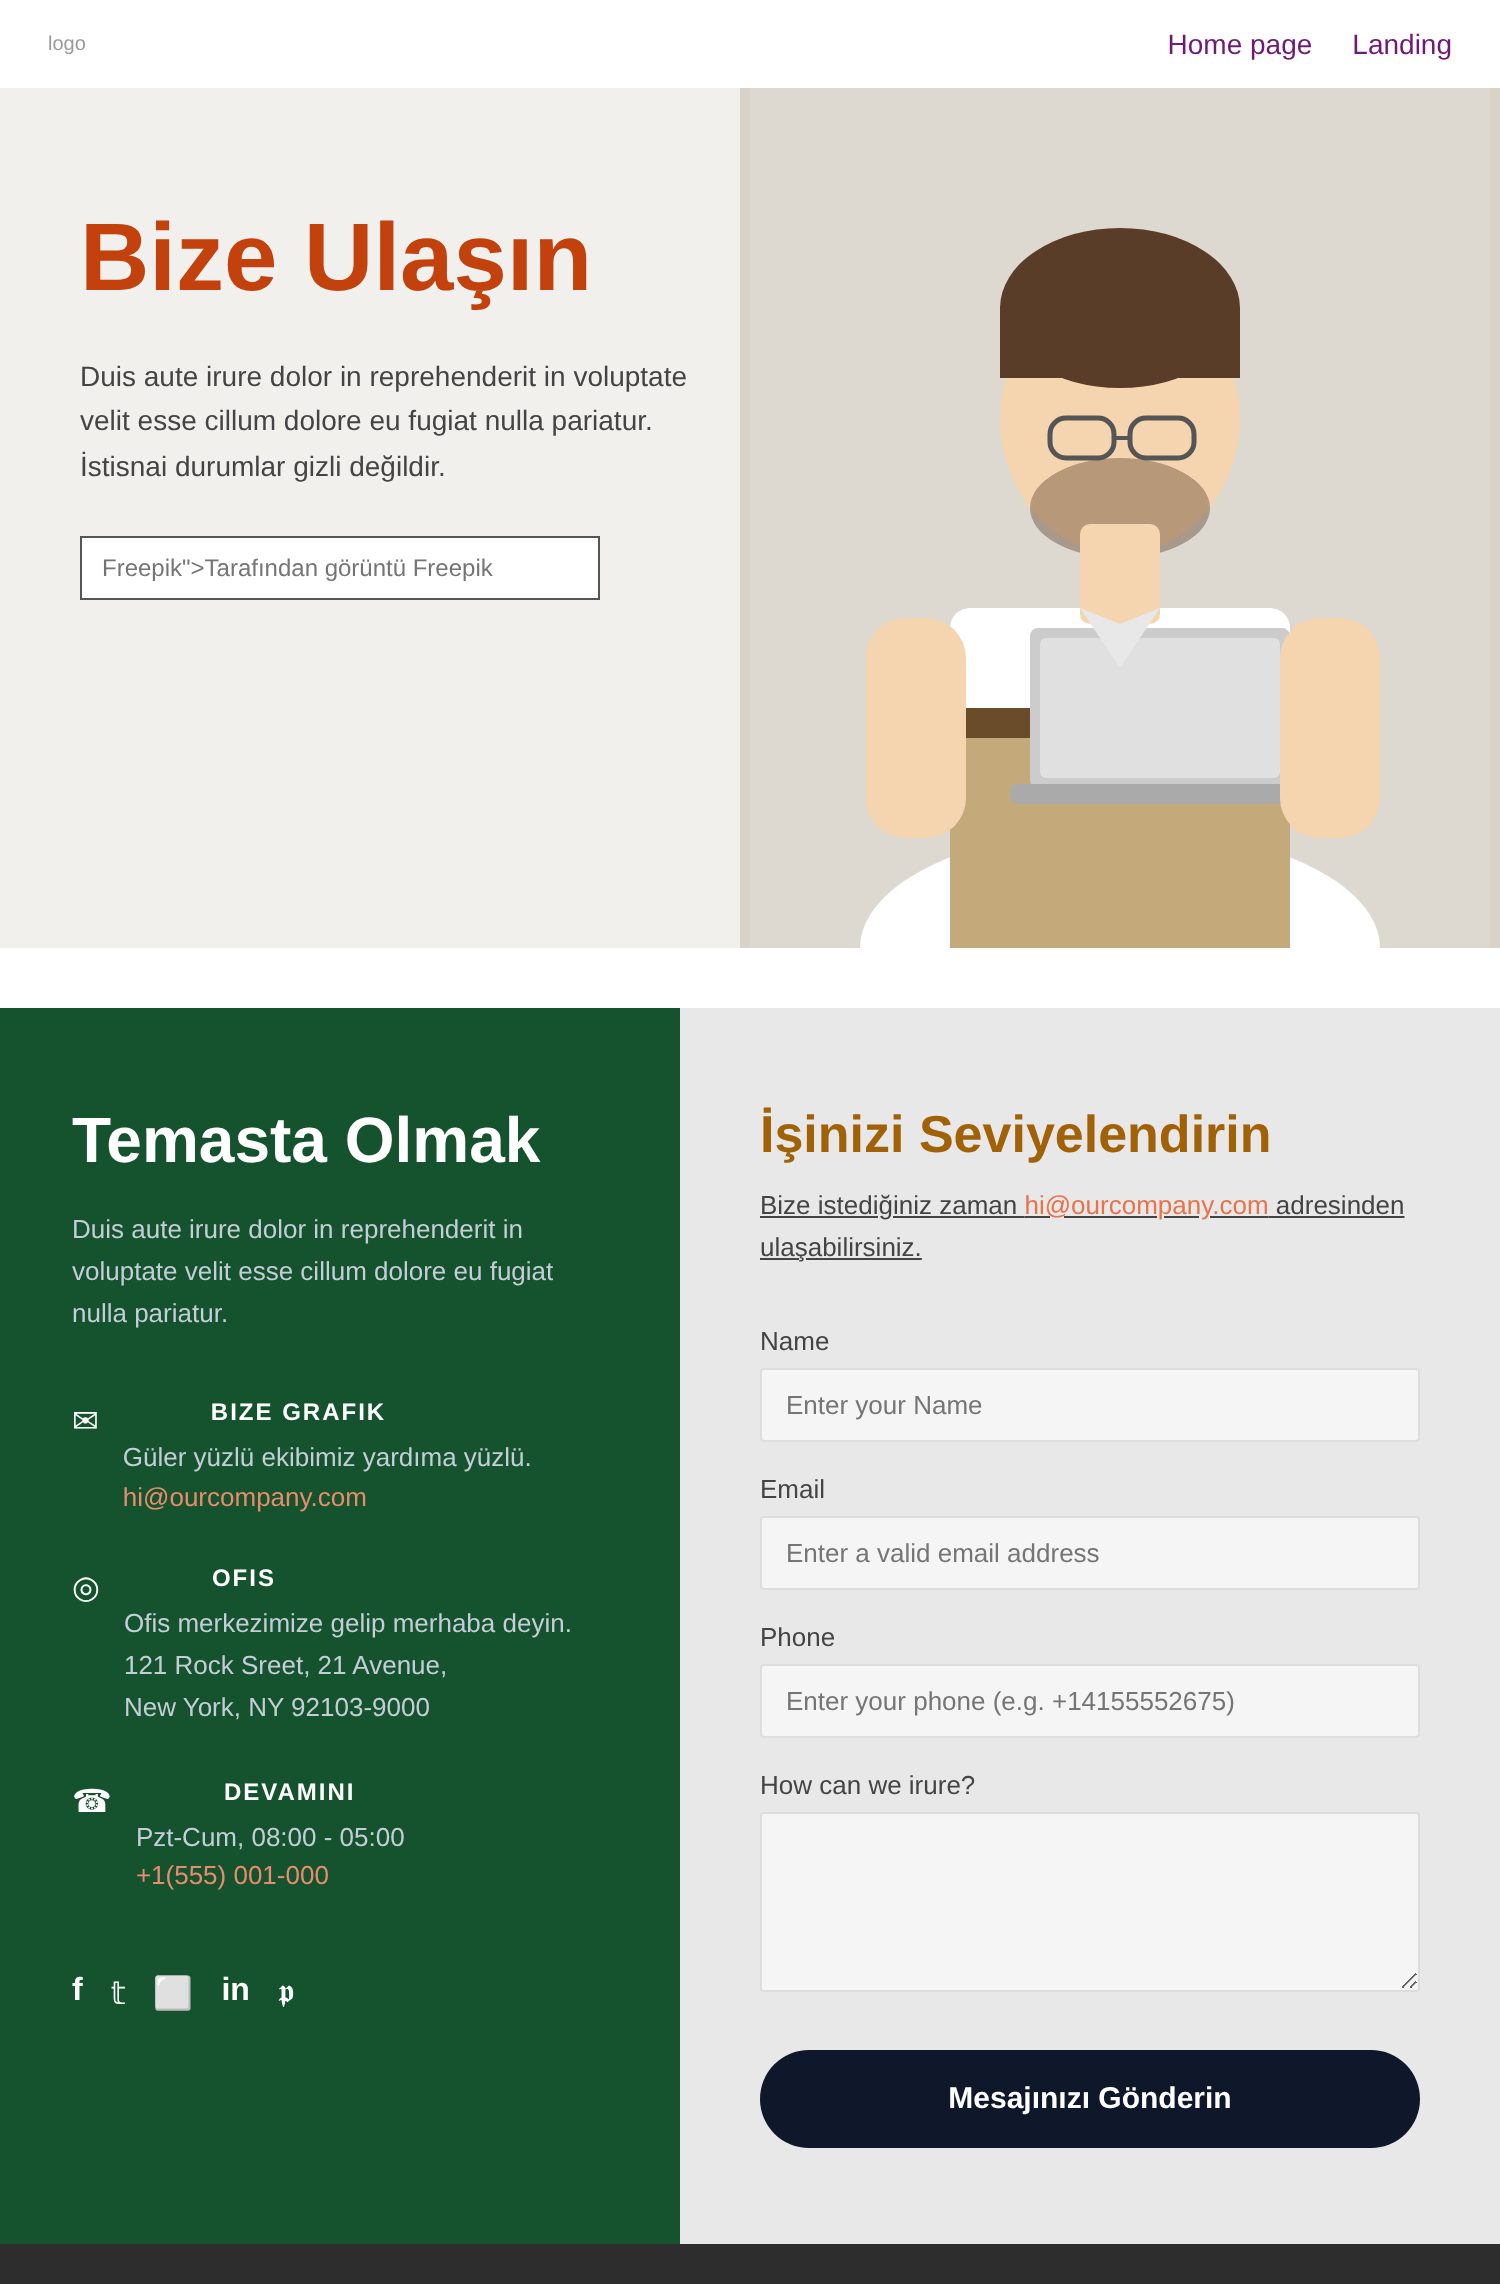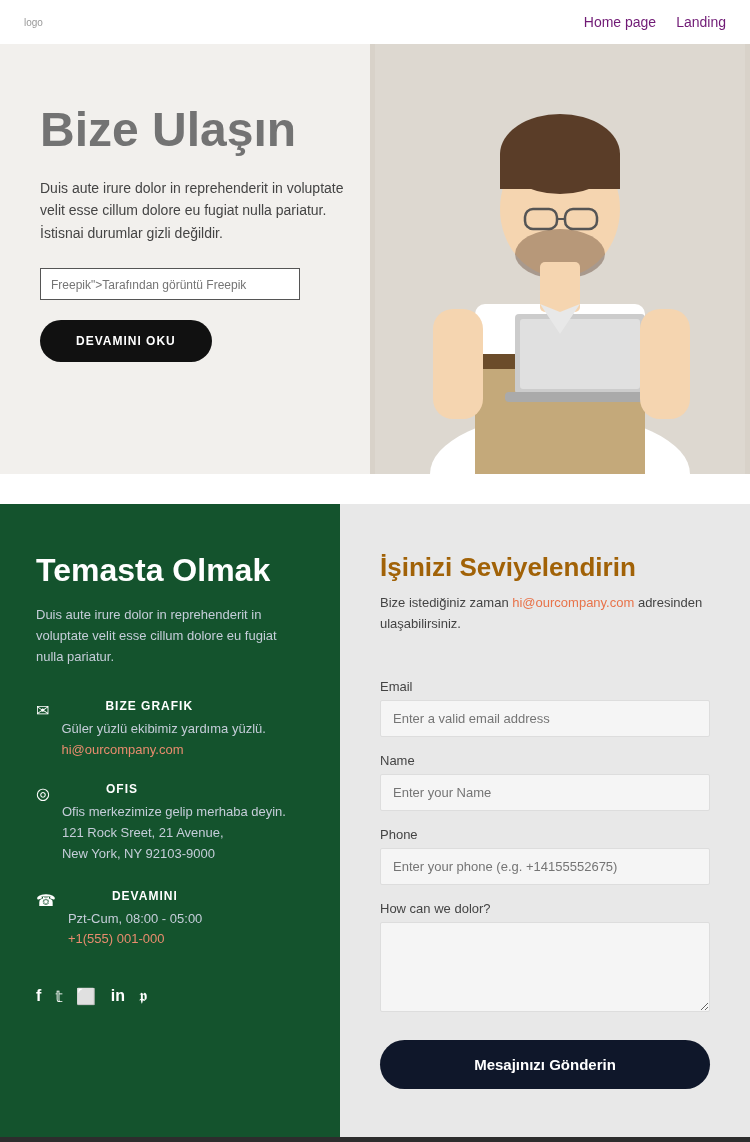--- a/index.html
+++ b/index.html
@@ -26,21 +26,21 @@
     }
     .hero-content {
       padding: 60px 40px 60px 40px;
       max-width: 400px;
       z-index: 2;
       position: relative;
     }
     .hero-title {
       font-size: 48px;
       font-weight: 900;
-      color: #737373;
+      color: #c2410c;
       line-height: 1.1;
       margin-bottom: 20px;
     }
     .hero-desc {
       font-size: 14px;
       color: #444;
       line-height: 1.6;
       margin-bottom: 24px;
     }
     .hero-input-wrap {
@@ -100,21 +100,21 @@
     .social-row { display: flex; gap: 14px; margin-top: 40px; }
     .social-icon { color: #fff; font-size: 18px; cursor: pointer; }
 
     
     .contact-right {
       flex: 1;
       background: #e8e8e8;
       padding: 48px 40px;
     }
     .form-title { font-size: 26px; font-weight: 900; color: #a16207; margin-bottom: 10px; }
-    .form-subtitle { font-size: 13px; color: #444; margin-bottom: 44px; line-height: 1.6; }
+    .form-subtitle { font-size: 13px; color: #444; margin-bottom: 28px; line-height: 1.6; text-decoration: underline; }
     .form-subtitle a { color: #e8734a; text-decoration: none; }
     .form-group { margin-bottom: 16px; }
     .form-group label { font-size: 13px; color: #444; display: block; margin-bottom: 6px; }
     .form-group input, .form-group textarea {
       width: 100%;
       background: #f5f5f5;
       border: 1px solid #ddd;
       padding: 10px 12px;
       font-size: 13px;
       color: #777;
@@ -156,21 +156,20 @@
   </div>
 </nav>
 
 <section class="hero">
   <div class="hero-content">
     <h1 class="hero-title">Bize Ulaşın</h1>
     <p class="hero-desc">Duis aute irure dolor in reprehenderit in voluptate velit esse cillum dolore eu fugiat nulla pariatur. İstisnai durumlar gizli değildir.</p>
     <div class="hero-input-wrap">
       <input type="text" placeholder="Freepik&quot;&gt;Tarafından görüntü Freepik" style="">
     </div>
-    <button class="hero-btn">DEVAMINI OKU</button>
   </div>
 
   <div class="hero-image">
     <svg viewBox="0 0 370 430" xmlns="http://www.w3.org/2000/svg" width="370" height="430">
       <rect width="370" height="430" fill="#ddd8d0"></rect>
 
       <ellipse cx="185" cy="430" rx="130" ry="60" fill="#fff"></ellipse>
       <rect x="100" y="260" width="170" height="200" rx="10" fill="#fff"></rect>
 
       <rect x="100" y="310" width="170" height="18" rx="4" fill="#6b4c2a"></rect>
@@ -248,33 +247,33 @@
   </div>
 
   <div class="contact-right">
     <h2 class="form-title">İşinizi Seviyelendirin</h2>
     <p class="form-subtitle">
       <span>Bize istediğiniz zaman </span><a href="#">hi@ourcompany.com</a><span> adresinden ulaşabilirsiniz.</span>
     </p>
 
     <form>
       <div class="form-group">
+        <label>Name</label>
+        <input type="text" placeholder="Enter your Name" style="">
+      </div>
+      <div class="form-group">
         <label>Email</label>
         <input type="email" placeholder="Enter a valid email address" style="">
       </div>
       <div class="form-group">
-        <label>Name</label>
-        <input type="text" placeholder="Enter your Name" style="">
-      </div>
-      <div class="form-group">
         <label>Phone</label>
         <input type="tel" placeholder="Enter your phone (e.g. +14155552675)" style="">
       </div>
       <div class="form-group">
-        <label>How can we dolor?</label>
+        <label>How can we irure?</label>
         <textarea style=""></textarea>
       </div>
       <button type="submit" class="submit-btn">Mesajınızı Gönderin</button>
     </form>
   </div>
 
 </section>
 
 <footer class="footer">
   

